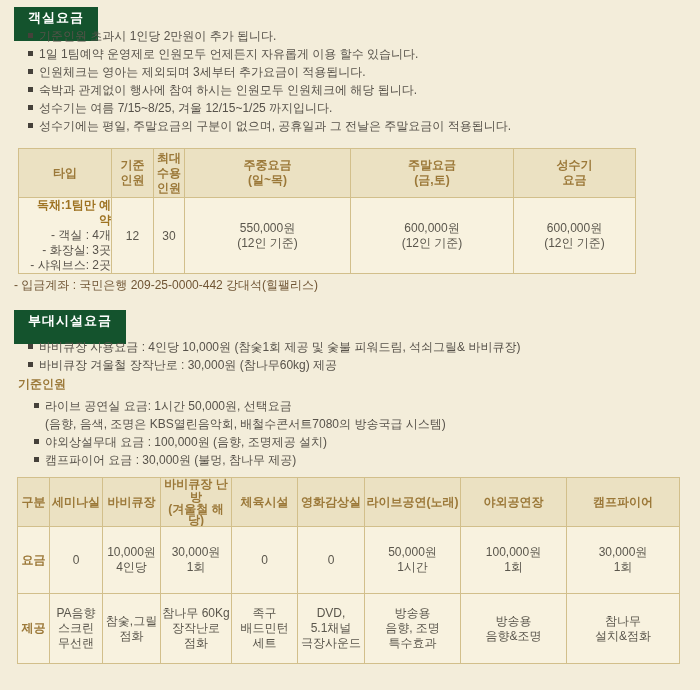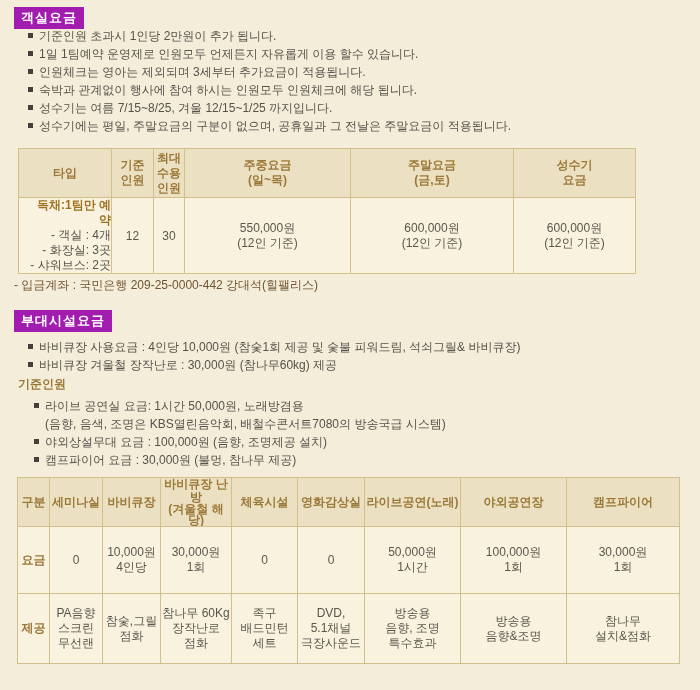--- a/index.html
+++ b/index.html
@@ -1,20 +1,20 @@
 <!DOCTYPE html>
 <html><head>
 <meta charset="utf-8">
 <style>
   html,body{margin:0;padding:0;}
   body{font-family:"Liberation Sans","DejaVu Sans",sans-serif;}
   .page{position:relative;width:700px;height:690px;background:#f3edda;overflow:hidden;}
 
   
-  .badge{position:absolute;height:22px;line-height:22px;padding:0 7px;background:#a21caf;
+  .badge{position:absolute;height:34px;line-height:22px;padding:0 14px;background:#14532d;
          color:#ffffff;font-size:13px;font-weight:bold;letter-spacing:1px;}
 
   
   .notes{position:absolute;left:28px;}
   .note{height:18px;line-height:18px;font-size:12px;color:#57524a;white-space:nowrap;}
   .sq{display:inline-block;width:5px;height:5px;background:#45413a;margin-right:6px;vertical-align:2px;}
   .note .noSq{display:inline-block;width:11px;}
 
   
   table{border-collapse:collapse;table-layout:fixed;position:absolute;background:#f8f2df;
@@ -98,21 +98,21 @@
   <div class="badge" style="left:14px;top:310px;">부대시설요금</div>
 
   <div class="notes" style="top:338px;">
     <div class="note"><span class="sq"></span><span>바비큐장 사용요금 : 4인당 10,000원 (참숯1회 제공 및 숯불 피워드림, 석쇠그릴&amp; 바비큐장)</span></div>
     <div class="note"><span class="sq"></span><span>바비큐장 겨울철 장작난로 : 30,000원 (참나무60kg) 제공</span></div>
   </div>
 
   <div class="optTitle">기준인원</div>
 
   <div class="notes" style="left:34px;top:397px;">
-    <div class="note"><span class="sq"></span><span>라이브 공연실 요금: 1시간 50,000원, 노래방겸용</span></div>
+    <div class="note"><span class="sq"></span><span>라이브 공연실 요금: 1시간 50,000원, 선택요금</span></div>
     <div class="note"><span class="noSq"></span><span>(음향, 음색, 조명은 KBS열린음악회, 배철수콘서트7080의 방송국급 시스템)</span></div>
     <div class="note"><span class="sq"></span><span>야외상설무대 요금 : 100,000원 (음향, 조명제공 설치)</span></div>
     <div class="note"><span class="sq"></span><span>캠프파이어 요금 : 30,000원 (불멍, 참나무 제공)</span></div>
   </div>
 
   <table style="left:17px;top:477px;width:662px;">
     <colgroup>
       <col style="width:32px">
         <col style="width:53px">
         <col style="width:58px">

